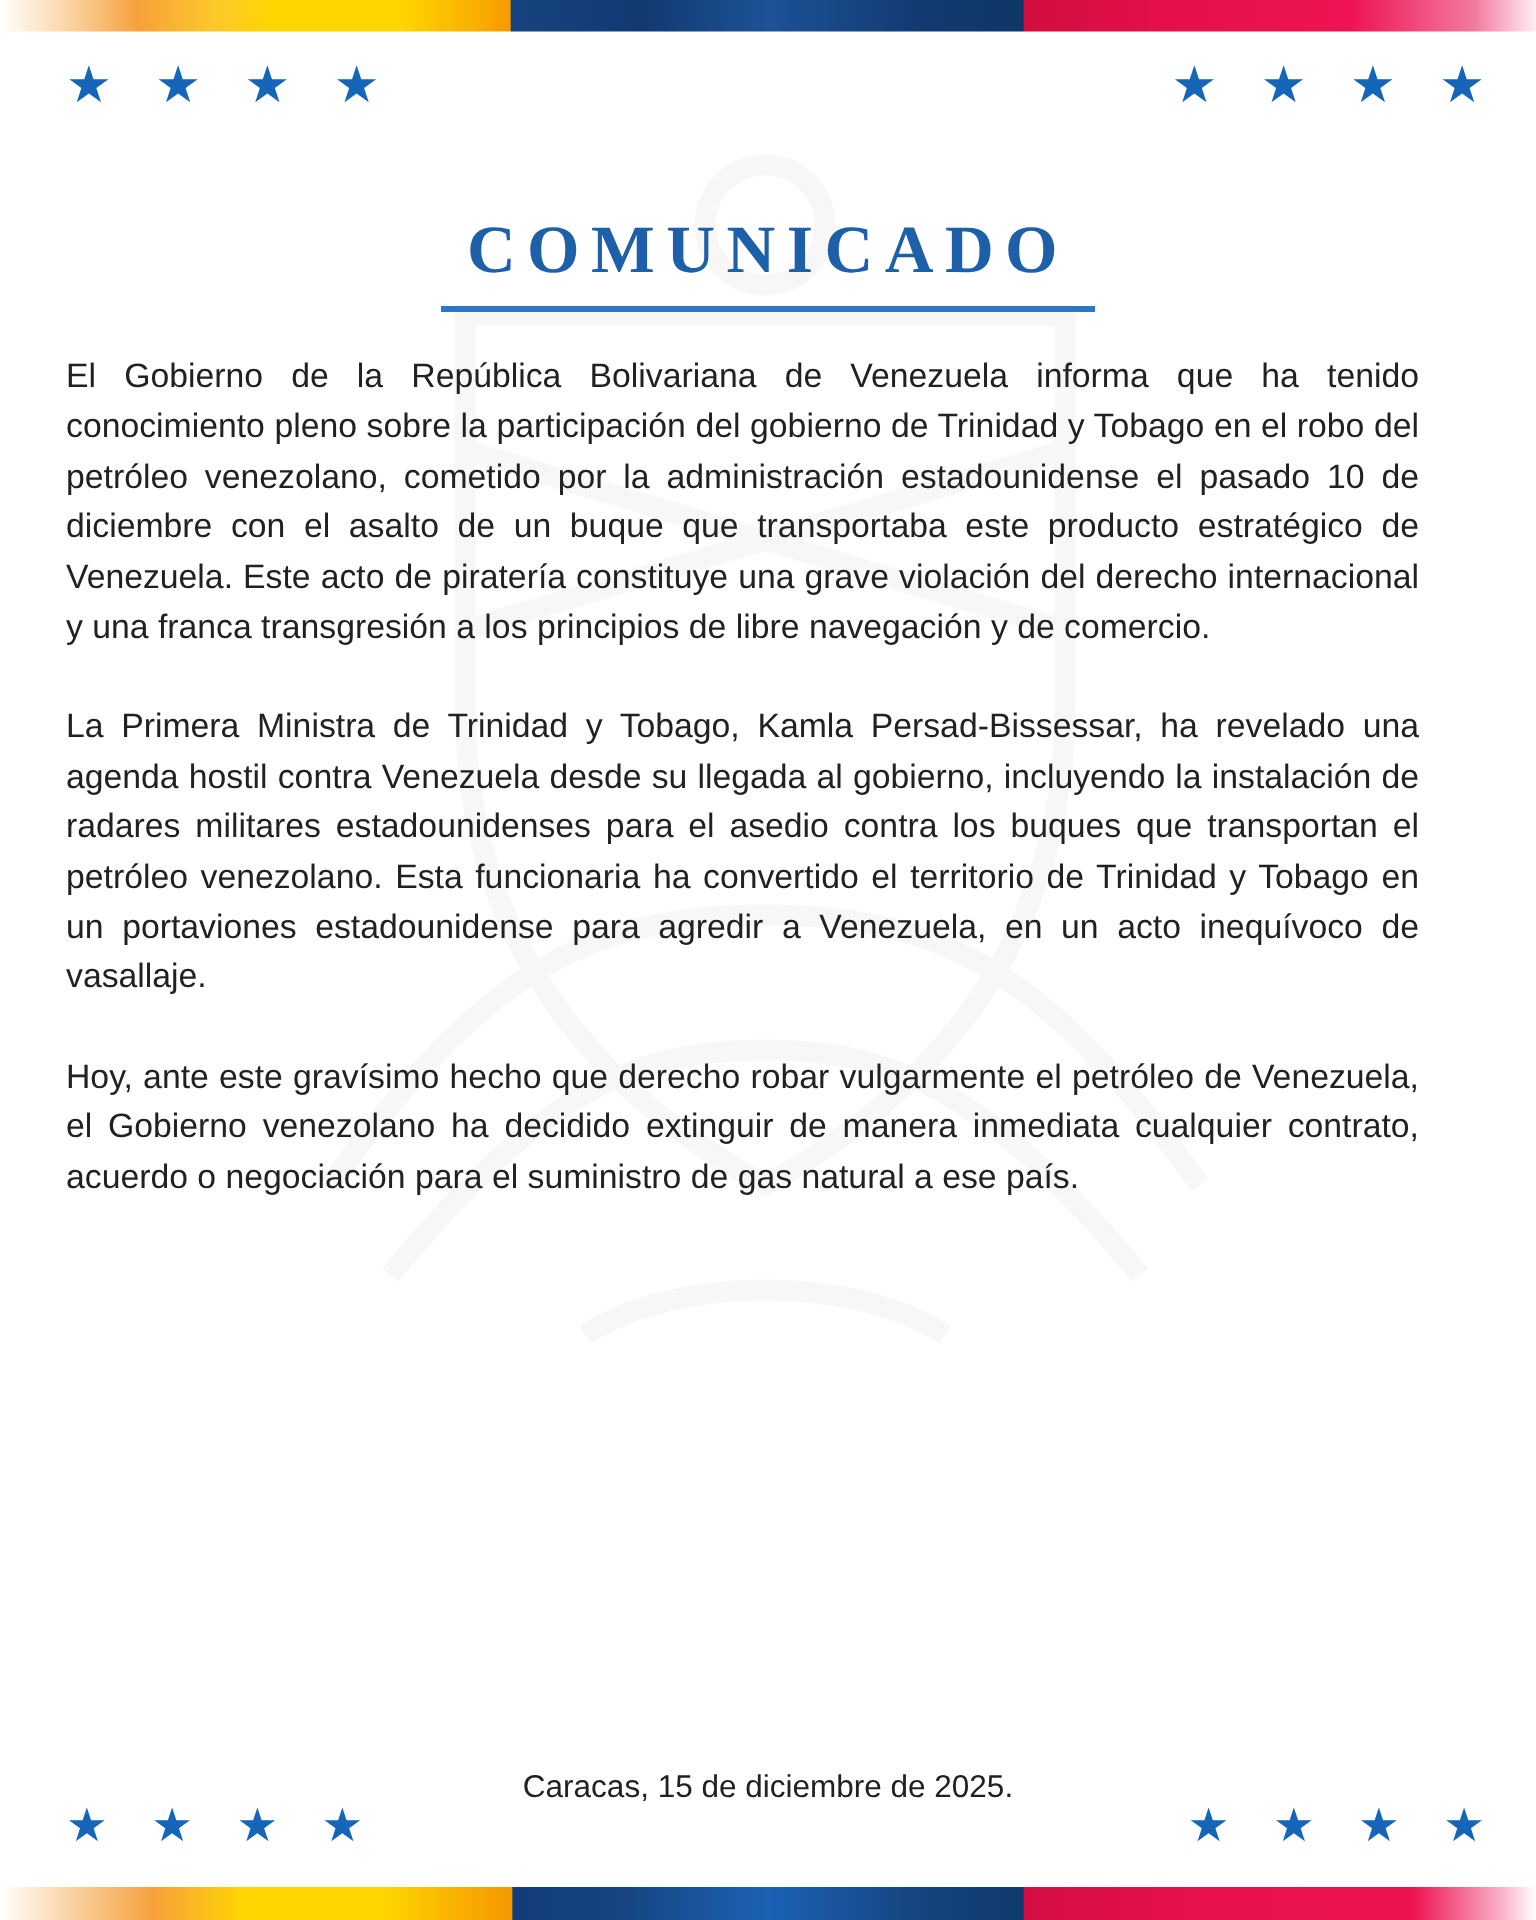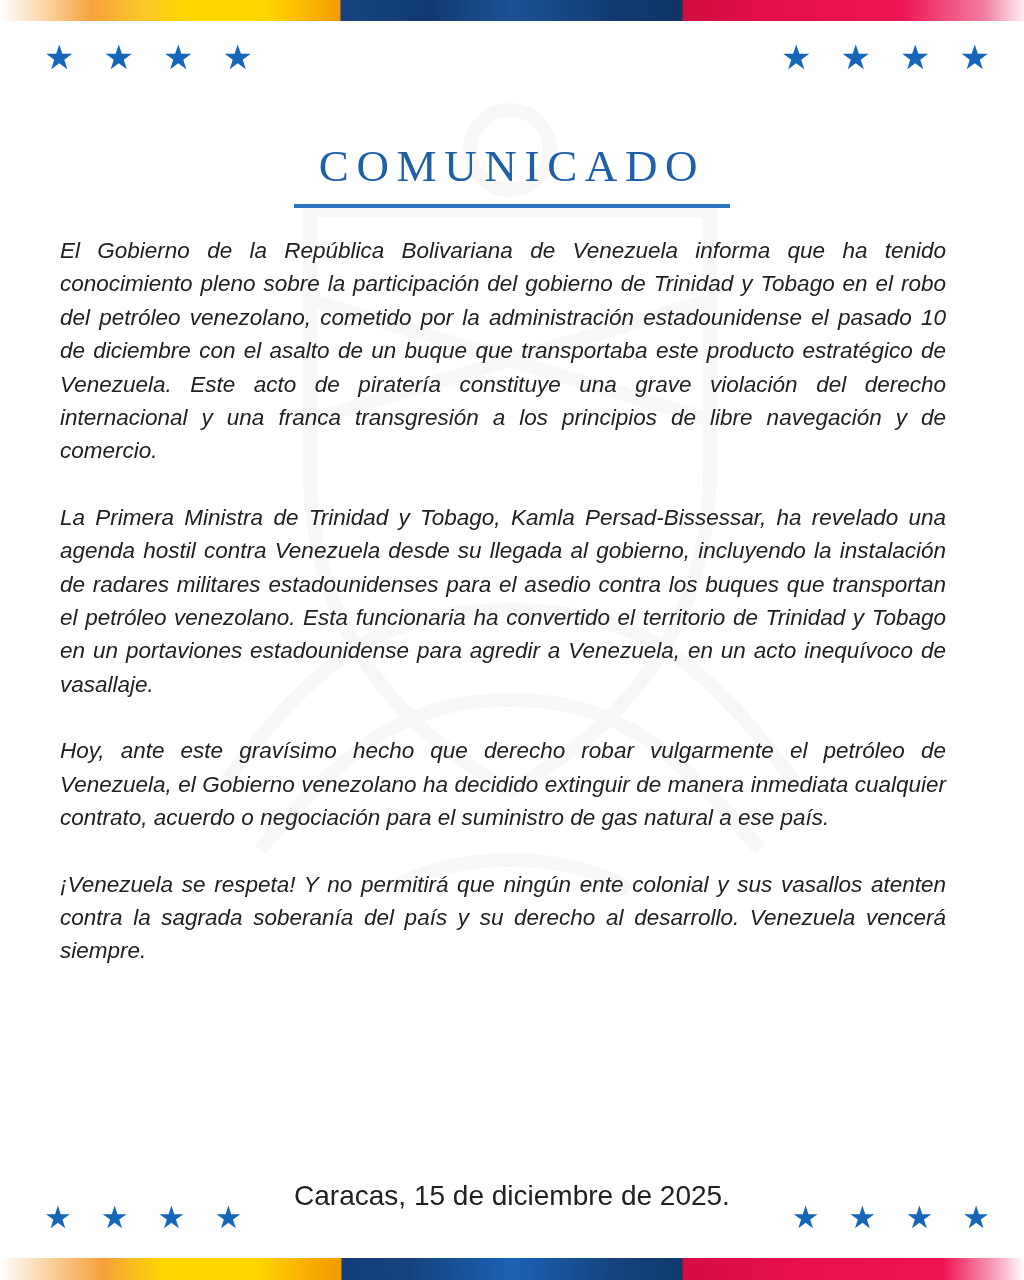--- a/index.html
+++ b/index.html
@@ -53,50 +53,49 @@
   }
 
   
   .content { position:relative; z-index:1; }
 
   .title {
     margin:0;
     padding-top:140px;
     text-align:center;
     font-family:"Liberation Serif", serif;
-    font-weight:400;
+    font-weight:700;
     font-size:45px;
     letter-spacing:0.17em;
     color:#1e5fa9;
   }
   .title-underline {
     width:436px; height:4px;
     margin:12px auto 0 auto;
     background:#2e75c4;
   }
 
   .body-text {
-    margin:26px 78px 0 60px;
-    font-style:italic;
+    margin:26px 78px 0 44px;
   }
   .body-text p {
     margin:0 0 33px 0;
     font-size:22.5px;
     line-height:33.4px;
     color:#212121;
     text-align:justify;
     text-justify:inter-word;
   }
 
   .dateline {
     position:absolute;
     top:1180px; left:0;
     width:1024px;
     text-align:center;
-    font-size:28px;
+    font-size:21px;
     color:#212121;
   }
 </style>
 </head>
 <body>
 
 <div class="page">
 
   <div class="stripe stripe-top"></div>
 
@@ -126,21 +125,20 @@
   </div>
 
   <div class="content">
     <h1 class="title">COMUNICADO</h1>
     <div class="title-underline"></div>
 
     <div class="body-text">
       <p>El Gobierno de la República Bolivariana de Venezuela informa que ha tenido conocimiento pleno sobre la participación del gobierno de Trinidad y Tobago en el robo del petróleo venezolano, cometido por la administración estadounidense el pasado 10 de diciembre con el asalto de un buque que transportaba este producto estratégico de Venezuela. Este acto de piratería constituye una grave violación del derecho internacional y una franca transgresión a los principios de libre navegación y de comercio.</p>
       <p>La Primera Ministra de Trinidad y Tobago, Kamla Persad-Bissessar, ha revelado una agenda hostil contra Venezuela desde su llegada al gobierno, incluyendo la instalación de radares militares estadounidenses para el asedio contra los buques que transportan el petróleo venezolano. Esta funcionaria ha convertido el territorio de Trinidad y Tobago en un portaviones estadounidense para agredir a Venezuela, en un acto inequívoco de vasallaje.</p>
       <p>Hoy, ante este gravísimo hecho que derecho robar vulgarmente el petróleo de Venezuela, el Gobierno venezolano ha decidido extinguir de manera inmediata cualquier contrato, acuerdo o negociación para el suministro de gas natural a ese país.</p>
-      <p>¡Venezuela se respeta! Y no permitirá que ningún ente colonial y sus vasallos atenten contra la sagrada soberanía del país y su derecho al desarrollo. Venezuela vencerá siempre.</p>
     </div>
   </div>
 
   <div class="dateline">Caracas, 15 de diciembre de 2025.</div>
 
   <div class="stars stars-bottom stars-left">
     <span>★</span>
     <span>★</span>
     <span>★</span>
     <span>★</span>

